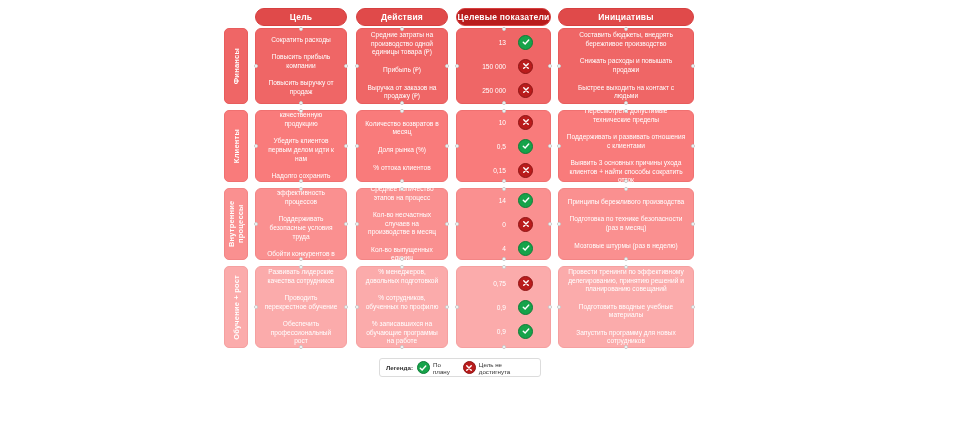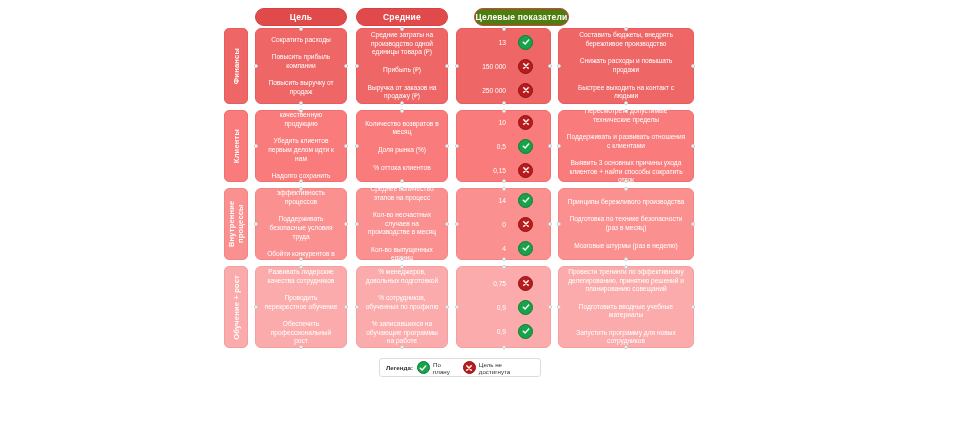--- a/index.html
+++ b/index.html
@@ -159,24 +159,27 @@
   #legend .badge { width: 11px; height: 11px; }
 </style>
 </head>
 <body>
 
 <div id="canvas">
     <div class="col-header" style="left: 255px; top: 8px; width: 92px; background: rgb(224, 74, 74);">
       <span>Цель</span>
     </div>
     <div class="col-header" style="left: 356px; top: 8px; width: 92px; background: rgb(224, 74, 74);">
-      <span>Средние</span>
-    </div>
-    <div class="col-header" style="left: 456px; top: 8px; width: 95px; background: #4d7c0f; margin-left: 18px;">
+      <span>Действия</span>
+    </div>
+    <div class="col-header" style="left: 456px; top: 8px; width: 95px; background: #b91c1c;">
       <span>Целевые показатели</span>
+    </div>
+    <div class="col-header" style="left: 558px; top: 8px; width: 136px; background: rgb(224, 74, 74);">
+      <span>Инициативы</span>
     </div>
     <div class="row-label" style="top: 28px; height: 76px; background: rgb(239, 102, 102); border: 1px solid rgb(232, 92, 92);">
       <span>Финансы</span>
     </div>
     <div class="card" style="left: 255px; top: 28px; width: 92px; height: 76px; background: rgb(239, 102, 102); border: 1px solid rgb(232, 92, 92);">
       <div class="line">Сократить расходы</div>
       <div class="line">Повысить прибыль компании</div>
       <div class="line">Повысить выручку от продаж</div>
       <span class="handle" style="left: 50%; margin-left: -2px; top: -2px;"></span>
       <span class="handle" style="left: 50%; margin-left: -2px; top: calc(100% - 2px);"></span>

